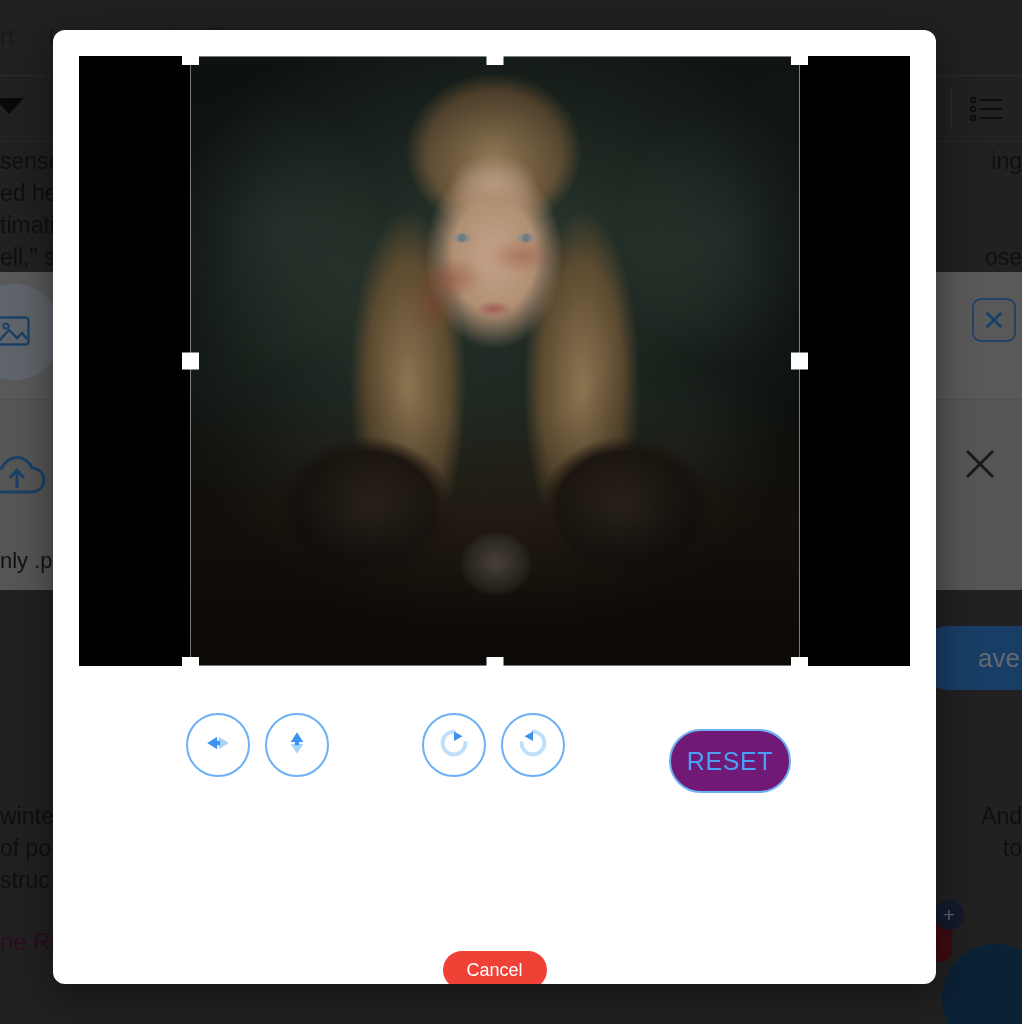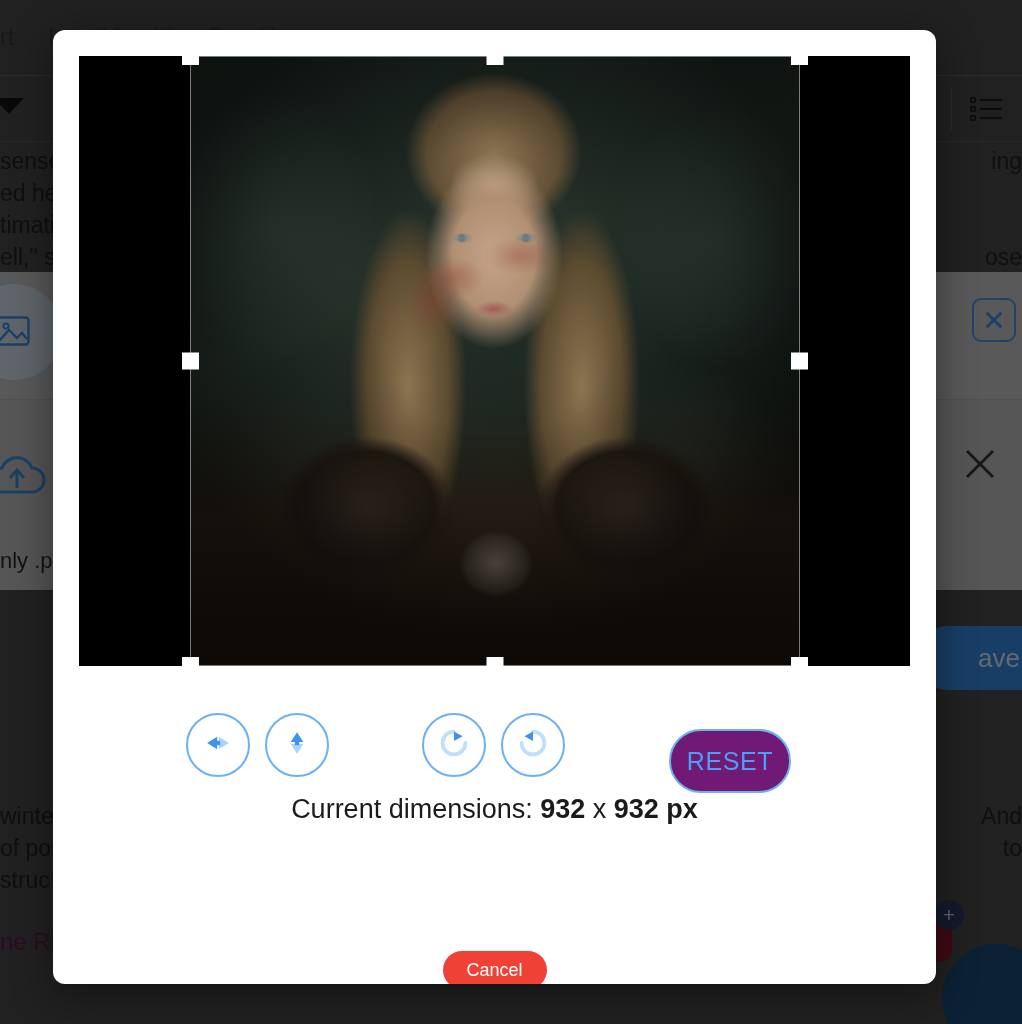--- a/index.html
+++ b/index.html
@@ -584,16 +584,15 @@
         <svg viewBox="0 0 40 40" width="38" height="38">
           <path d="M20 8 A12 12 0 1 1 8 20" fill="none" stroke="#bfdffb" stroke-width="4" stroke-linecap="round"></path>
           <path d="M20 8 L20 18 L11 13 Z" fill="#3d93f0"></path>
         </svg>
       </span>
     </div>
 
     <div class="reset-btn">RESET</div>
   </div>
 
-  <div class="dimensions-line"><span>Current dimensions: </span><b>932</b><span> x </span><b>932 px</b></div>
 
   <button class="cancel-btn">Cancel</button>
 </div>
 
 </body></html>

